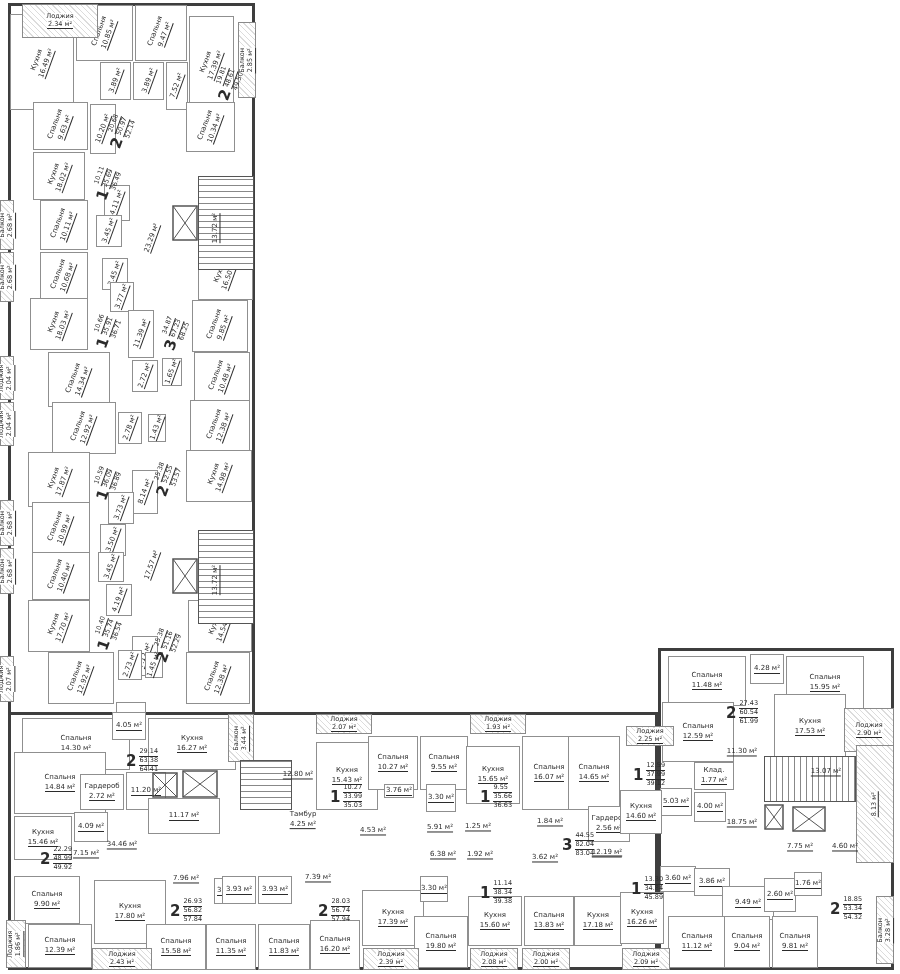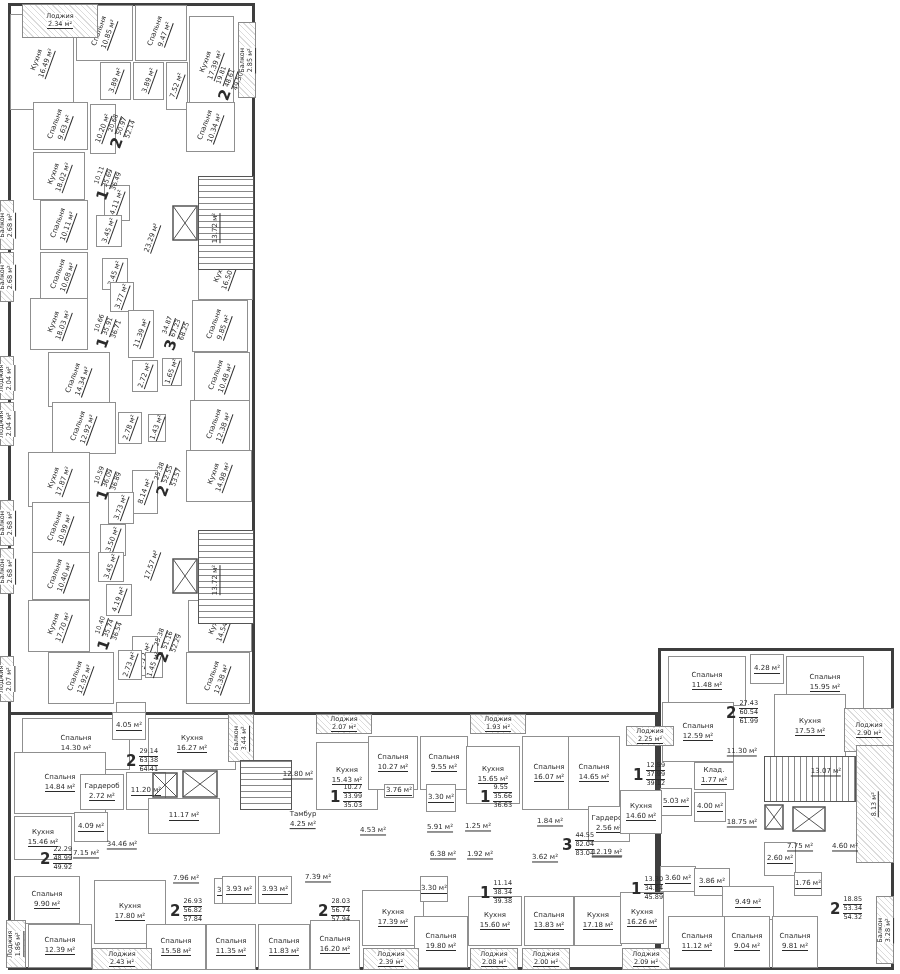--- a/index.html
+++ b/index.html
@@ -538,21 +538,21 @@
     <div class="room" style="left:694px;top:868px;width:36px;height:28px;">
     <div class="lbl">
     <span class="ar">3.86 м²</span>
       </div>
     </div>
     <div class="room" style="left:722px;top:886px;width:52px;height:34px;">
     <div class="lbl">
     <span class="ar">9.49 м²</span>
       </div>
     </div>
-    <div class="room" style="left:764px;top:842px;width:32px;height:34px;">
+    <div class="room" style="left:764px;top:878px;width:32px;height:34px;">
     <div class="lbl">
     <span class="ar">2.60 м²</span>
       </div>
     </div>
     <div class="room" style="left:794px;top:872px;width:28px;height:24px;">
     <div class="lbl">
     <span class="ar">1.76 м²</span>
       </div>
     </div>
     <div class="room" style="left:668px;top:916px;width:58px;height:52px;">

